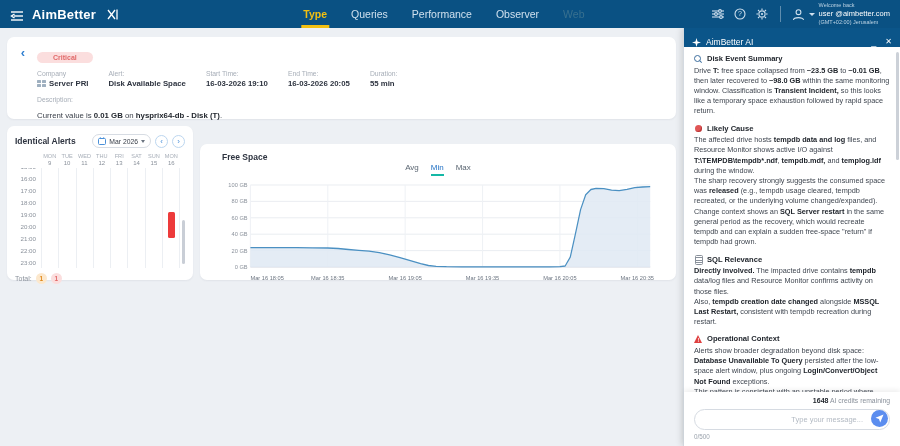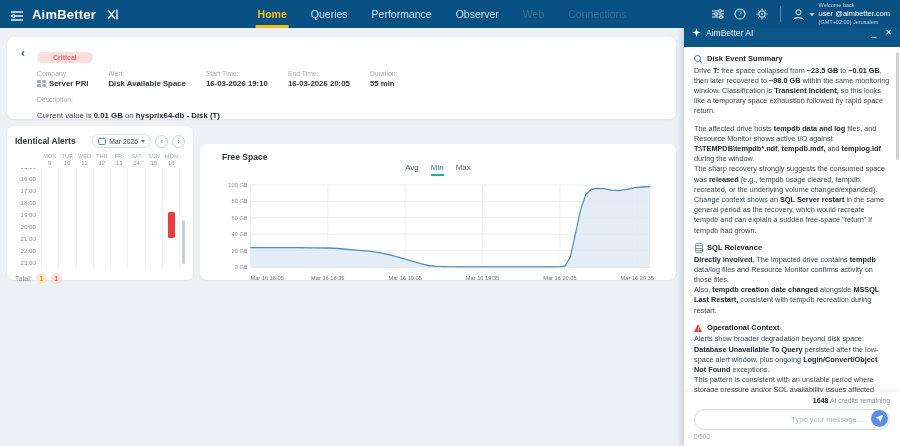--- a/index.html
+++ b/index.html
@@ -73,21 +73,21 @@
   
   .fs-card { flex:1; height:136px; padding:8px 22px; }
   .fs-title { font-size:8.5px; font-weight:bold; color:#2e3440; }
   .fs-tabs { display:flex; justify-content:center; gap:12px; margin-top:1px; }
   .fs-tab { font-size:8px; color:#5b6672; padding-bottom:2px; cursor:pointer; }
   .fs-tab.active { color:#1f6fc4; font-weight:normal; border-bottom:2px solid #14b8a6; }
   .fs-chart { margin-top:6px; }
 
   
   .ai-panel { position:absolute; top:28px; right:0; width:217px; bottom:0; background:#fff; border-left:1px solid #d4dae1; box-shadow:-2px 0 6px rgba(0,0,0,.12); display:flex; flex-direction:column; z-index:5; }
-  .ai-header { height:19px; background:#0b5589; color:#fff; display:flex; align-items:flex-start; padding:0 8px; flex:none; }
+  .ai-header { height:19px; background:#0b5589; color:#fff; display:flex; align-items:flex-end; padding:0 8px; flex:none; }
   .ai-header-title { font-size:8.5px; margin-left:5px; }
   .ai-win-btn { margin-left:auto; font-size:9px; cursor:pointer; line-height:10px; }
   .ai-win-btn.close { margin-left:9px; font-size:8px; }
   .ai-content { flex:1; overflow:hidden; padding:7px 10px 0 10px; position:relative; font-size:7.3px; color:#3f4650; line-height:1.4; }
   .ai-section { margin-bottom:7px; }
   .sec-head { display:flex; align-items:center; gap:4px; margin-bottom:1px; }
   .sec-title { font-size:7.6px; font-weight:bold; color:#22272e; }
   .sec-body { white-space:pre-line; }
   .ai-scrollbar { position:absolute; right:1px; top:5px; width:3px; height:108px; background:#ccd1d8; border-radius:2px; cursor:pointer; }
   .ai-footer { flex:none; background:#fff; box-shadow:0 -2px 5px rgba(0,0,0,.07); padding:5px 10px 6px; }
@@ -132,26 +132,25 @@
       <span>AimBetter</span>
       <svg width="11" height="11" viewBox="0 0 11 11">
           <g stroke="#fff" stroke-width="1.3">
             <line x1="1" y1="1" x2="8" y2="10"></line>
             <line x1="8" y1="1" x2="1" y2="10"></line>
             <line x1="10" y1="0.5" x2="10" y2="10.5"></line>
           </g>
         </svg>
     </div>
     <div class="nav-menu">
-        <div class="nav-item active">Home</div>
+        <div class="nav-item active">Type</div>
         <div class="nav-item">Queries</div>
         <div class="nav-item">Performance</div>
         <div class="nav-item">Observer</div>
         <div class="nav-item muted">Web</div>
-        <div class="nav-item muted">Connections</div>
       </div>
     <div class="nav-right">
       <div class="nav-icon">
         <svg width="12" height="10" viewBox="0 0 12 10">
             <g stroke="#cfe0ee" stroke-width="1.1">
               <line x1="0" y1="2" x2="12" y2="2"></line>
               <line x1="0" y1="5" x2="12" y2="5"></line>
               <line x1="0" y1="8" x2="12" y2="8"></line>
               <circle cx="8" cy="2" r="1.4" fill="#0a5183"></circle>
               <circle cx="4" cy="5" r="1.4" fill="#0a5183"></circle>
@@ -383,20 +382,24 @@
     <div class="ai-content">
       <div id="aiSections">
           <div class="ai-section">
             <div class="sec-head">
               <span class="sec-icon ic-search"></span>
               <span class="sec-title">Disk Event Summary</span>
             </div>
             <p class="sec-body"><span>Drive </span><span class="bld">T:</span><span> free space collapsed from </span><span class="bld">~23.5 GB</span><span> to </span><span class="bld">~0.01 GB</span><span>, then later recovered to </span><span class="bld">~98.0 GB</span><span> within the same monitoring window. Classification is </span><span class="bld">Transient Incident,</span><span> so this looks like a temporary space exhaustion followed by rapid space return.</span></p>
           </div>
           <div class="ai-section">
+            <div class="sec-head">
+              <span class="sec-icon ic-cause"></span>
+              <span class="sec-title">Likely Cause</span>
+            </div>
             <p class="sec-body"><span>The affected drive hosts </span><span class="bld">tempdb data and log</span><span> files, and Resource Monitor shows active I/O against </span><span class="bld">T:\TEMPDB\tempdb*.ndf</span><span>, </span><span class="bld">tempdb.mdf,</span><span> and </span><span class="bld">templog.ldf</span><span> during the window.
 The sharp recovery strongly suggests the consumed space was </span><span class="bld">released</span><span> (e.g., tempdb usage cleared, tempdb recreated, or the underlying volume changed/expanded).
 Change context shows an </span><span class="bld">SQL Server restart</span><span> in the same general period as the recovery, which would recreate tempdb and can explain a sudden free-space "return" if tempdb had grown.</span></p>
           </div>
           <div class="ai-section">
             <div class="sec-head">
               <span class="sec-icon ic-sql"></span>
               <span class="sec-title">SQL Relevance</span>
             </div>
             <p class="sec-body"><span class="bld">Directly involved.</span><span> The impacted drive contains </span><span class="bld">tempdb</span><span> data/log files and Resource Monitor confirms activity on those files.

